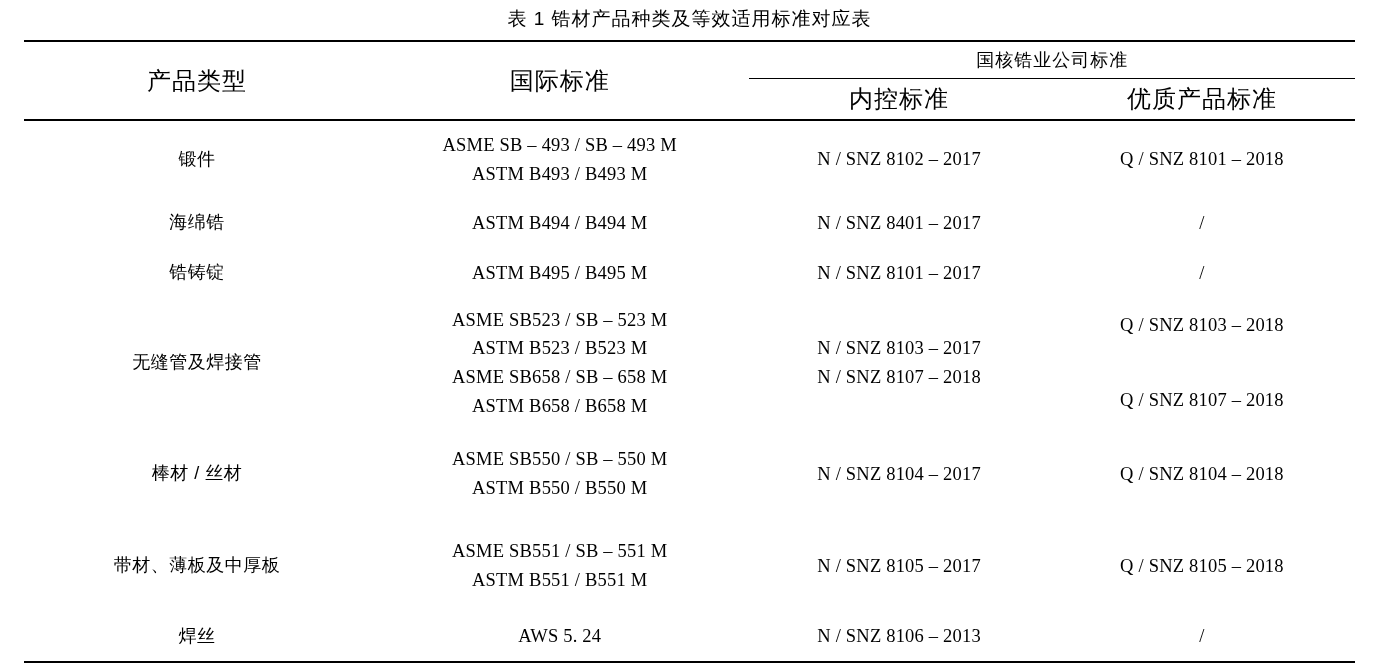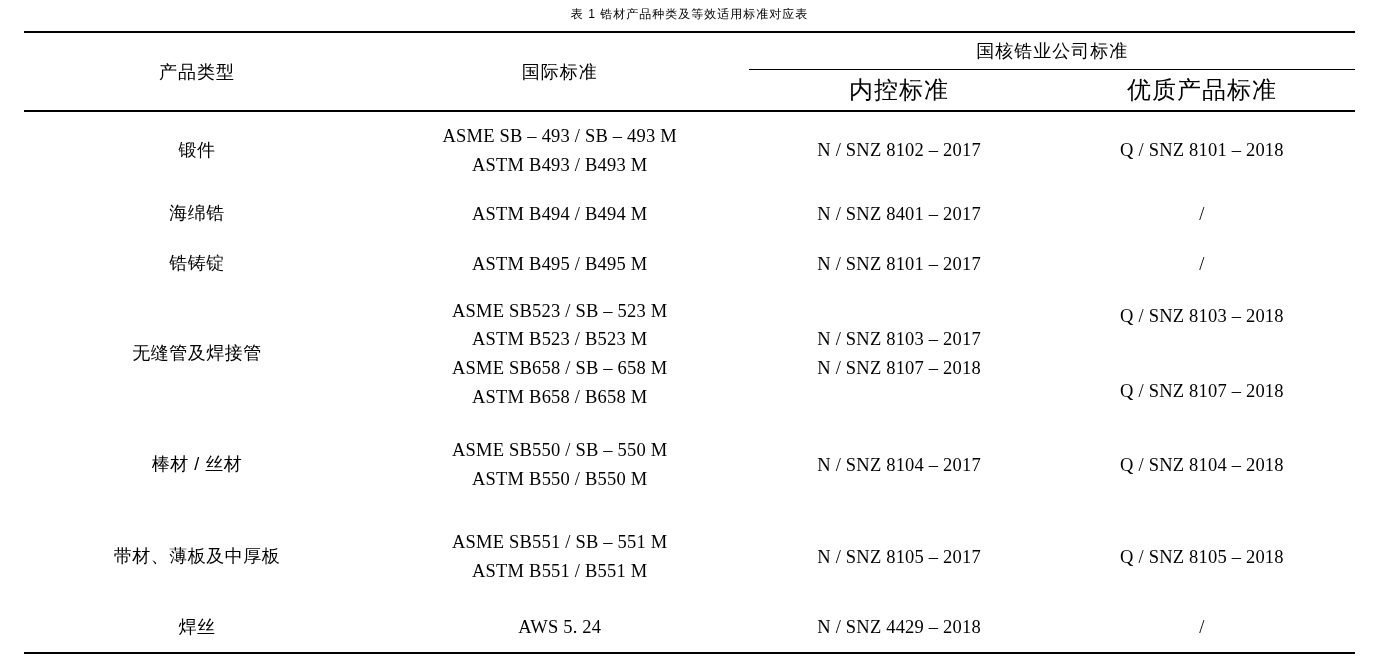--- a/index.html
+++ b/index.html
@@ -17,42 +17,42 @@
   .page {
     width: 1379px;
     height: 671px;
     position: relative;
     box-sizing: border-box;
     padding: 0 24px;
   }
   .table-caption {
     text-align: center;
     font-family: "Liberation Sans", "DejaVu Sans", sans-serif;
-    font-size: 12px;
+    font-size: 19px;
     letter-spacing: 1px;
     padding: 6px 0 8px 0;
     font-weight: 500;
   }
   table.zr {
     width: 100%;
     border-collapse: collapse;
     table-layout: fixed;
   }
   table.zr td, table.zr th {
     padding: 0;
     vertical-align: middle;
     text-align: center;
     font-family: Liberation Mono, monospace;
   }
   .rule-top { border-top: 2.2px solid #000; }
   .rule-bottom { border-bottom: 2.2px solid #000; }
 
   thead .hdr-main {
     font-family: "Liberation Sans", "DejaVu Sans", sans-serif;
-    font-size: 18px;
+    font-size: 24px;
     font-weight: 500;
     letter-spacing: 1px;
     height: 76px;
   }
   thead .hdr-group {
     font-family: "Liberation Sans", "DejaVu Sans", sans-serif;
     font-size: 18px;
     font-weight: 500;
     letter-spacing: 1px;
     height: 36px;
@@ -202,21 +202,21 @@
           <span class="line">Q / SNZ 8105 – 2018</span>
         </td>
       </tr>
 
       <tr class="pad-row" style="height:50px;">
         <td class="cat">焊丝</td>
         <td class="std">
           <span class="line">AWS 5. 24</span>
         </td>
         <td class="std">
-          <span class="line">N / SNZ 4429 – 2018</span>
+          <span class="line">N / SNZ 8106 – 2013</span>
         </td>
         <td class="std slash">
           <span class="line">/</span>
         </td>
       </tr>
 
     </tbody>
   </table>
 </div>
 

